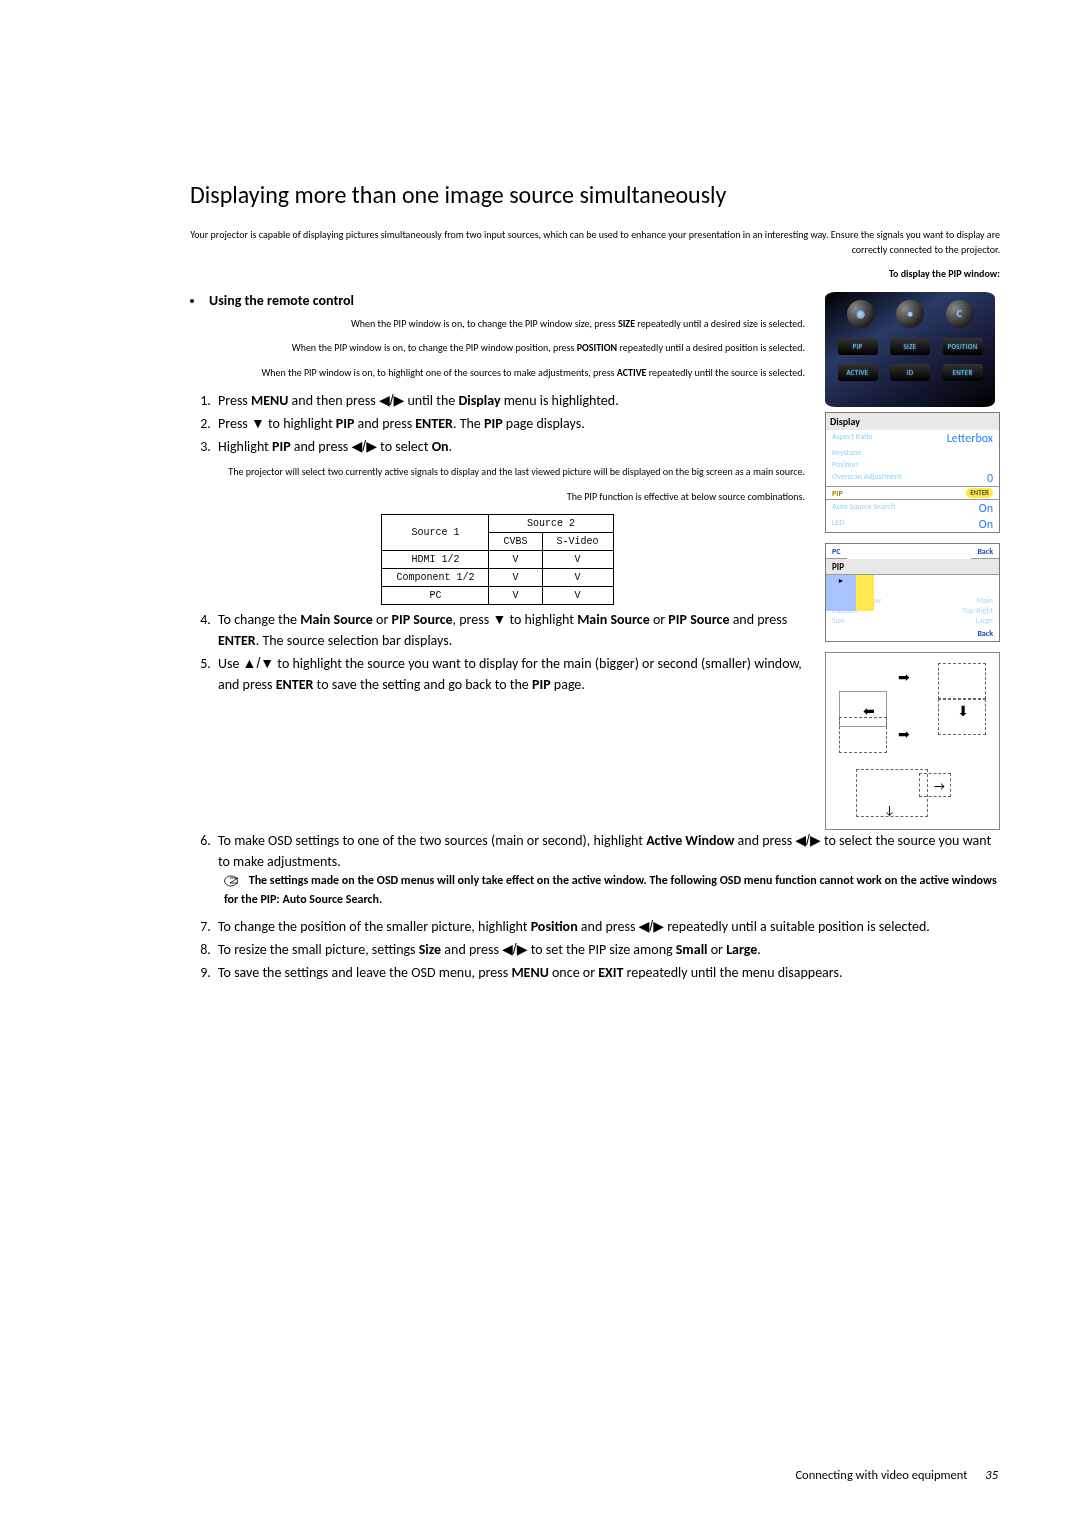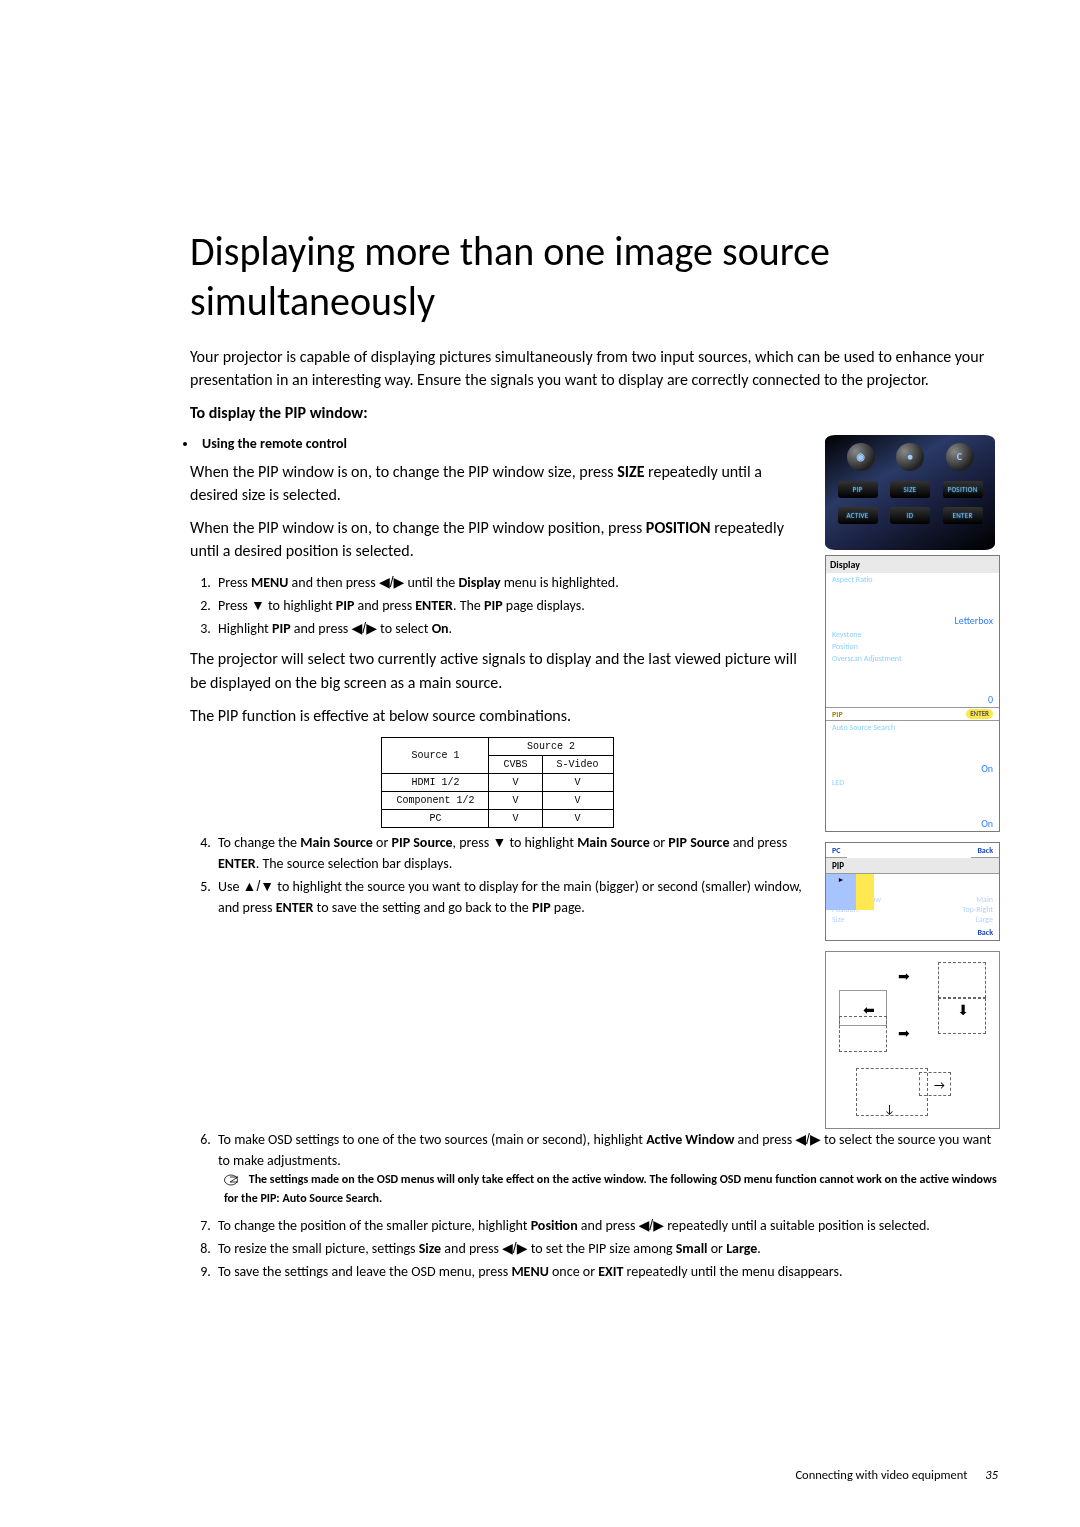--- a/index.html
+++ b/index.html
@@ -1,25 +1,25 @@
 <!DOCTYPE html>
 <html><head>
 <meta charset="utf-8">
 <style>
   * { margin: 0; padding: 0; box-sizing: border-box; }
   body { background: #fff; font-family: "Gill Sans", "Gill Sans MT", Calibri, sans-serif; color: #000; width: 1080px; height: 1527px; padding: 180px 80px 40px 190px; position: relative; }
-  h1 { font-size: 40px; font-weight: 400; line-height: 1.25; margin-bottom: 18px; color: #000; margin-top: 47px; }
-  p.body { font-size: 16px; line-height: 1.45; margin-bottom: 10px; }
+  h1 { font-size: 24px; font-weight: 400; line-height: 1.25; margin-bottom: 18px; color: #000; }
+  p.body { font-size: 10px; line-height: 1.45; margin-bottom: 10px; text-align: right; }
   p.note { font-size: 12px; line-height: 1.4; font-weight: bold; margin-left: 6px; margin-bottom: 8px; }
   p.note .note-icon { display: inline-block; vertical-align: -3px; margin-right: 4px; }
   strong { font-weight: bold; }
   .content-row { display: flex; align-items: flex-start; }
   .text-col { flex: 1 1 auto; padding-right: 20px; }
   .img-col { width: 175px; flex: 0 0 175px; }
-  ul.bull { list-style: disc; margin-left: 8px; margin-bottom: 8px; }
+  ul.bull { list-style: disc; margin-left: 15px; margin-bottom: 8px; }
   ul.bull li { font-size: 14px; font-weight: bold; padding-left: 4px; margin-bottom: 2px; }
   ol.steps { list-style: decimal; margin-left: 24px; margin-bottom: 8px; }
   ol.steps li { font-size: 14px; line-height: 1.5; padding-left: 4px; margin-bottom: 2px; }
   .link-blue { color: #0056d6; }
   .tri { font-family: Arial, sans-serif; }
   .footer { position: absolute; bottom: 45px; left: 0; width: 1080px; font-size: 12.5px; text-align: right; padding-right: 82px; }
   .footer .pg { display: inline-block; margin-left: 18px; font-style: italic; }
 
   
   table.src { border-collapse: collapse; margin: 4px auto 4px auto; font-size: 10px; font-family: Liberation Mono, monospace; }
@@ -32,21 +32,21 @@
   .remote .row.mid { top: 46px; }
   .remote .row.bot { top: 72px; }
   .r-ring { width: 28px; height: 28px; border-radius: 50%; background: radial-gradient(circle at 30% 30%, #888, #222 70%); display:flex; align-items:center; justify-content:center; color:#9cf; font-size:10px; font-weight:bold;}
   .r-btn { width: 40px; height: 17px; border-radius: 3px; background: linear-gradient(#333,#000); color:#7bd; font-size:7px; display:flex; align-items:center; justify-content:center; text-shadow:0 0 2px #4af; letter-spacing:0.3px;}
 
   
   .osd-display { width: 175px; background: #fff; border: 1px solid #7a7a7a; font-size: 8px; margin-top: 5px; }
   .osd-display .hdr { background: #e9e9e9; color:#000; font-weight:bold; font-size:10px; padding:2px 4px; }
   .osd-display .row { display:flex; padding:1px 6px; color:#8ed1ff; }
   .osd-display .row .lbl{ flex:1; }
-  .osd-display .row .val{ color:#2e7eff; font-size:10px;margin-top:40px;}
+  .osd-display .row .val{ color:#2e7eff; font-size:12px;}
   .osd-display .hl { background:#fff; color:#b39a00; display:flex; padding:1px 6px; border-top:1px solid #999; border-bottom:1px solid #999;}
   .osd-display .hl .lbl{ flex:1; color:#a38a00; font-weight:bold;}
   .osd-display .enter-btn{ background:#ffe74a; color:#555; font-size:7px; padding:0 4px; border-radius:6px; font-weight:bold;}
 
   
   .osd-pip { width:175px; background:#fff; border:1px solid #7a7a7a; font-size:8px; margin-top:10px;}
   .osd-pip .tabs { display:flex; font-size:8px;}
   .osd-pip .tab { padding:2px 6px; color:#1a46c0; font-weight:bold; border-bottom:1px solid #999; }
   .osd-pip .tab.right{ margin-left:auto; color:#1a46c0;}
   .osd-pip .hdr2{ background:#e8e8e8; padding:2px 6px; font-weight:bold; font-size:9px; border-bottom:1px solid #999;}
@@ -82,20 +82,21 @@
 <p class="body">Your projector is capable of displaying pictures simultaneously from two input sources, which can be used to enhance your presentation in an interesting way. Ensure the signals you want to display are correctly connected to the projector.</p>
 <p class="body"><strong>To display the PIP window:</strong></p>
 
 <div class="content-row">
   <div class="text-col">
     <ul class="bull">
         <li>Using the remote control</li>
       </ul>
     <p class="body"><span>When the PIP window is on, to change the PIP window size, press </span><strong>SIZE</strong><span> repeatedly until a desired size is selected.</span></p>
     <p class="body"><span>When the PIP window is on, to change the PIP window position, press </span><strong>POSITION</strong><span> repeatedly until a desired position is selected.</span></p>
+    <p class="body"><span>When the PIP window is on, to highlight one of the sources to make adjustments, press </span><strong>ACTIVE</strong><span> repeatedly until the source is selected.</span></p>
 
     <ol class="steps">
       <li><span>Press </span><strong>MENU</strong><span> and then press </span><span class="tri">◀/▶</span><span> until the </span><strong>Display</strong><span> menu is highlighted.</span></li>
       <li><span>Press </span><span class="tri">▼</span><span> to highlight </span><strong>PIP</strong><span> and press </span><strong>ENTER</strong><span>. The </span><strong>PIP</strong><span> page displays.</span></li>
       <li><span>Highlight </span><strong>PIP</strong><span> and press </span><span class="tri">◀/▶</span><span> to select </span><strong>On</strong><span>.</span></li>
     </ol>
     <p class="body">The projector will select two currently active signals to display and the last viewed picture will be displayed on the big screen as a main source.</p>
     <p class="body">The PIP function is effective at below source combinations.</p>
 
     <table class="src">

